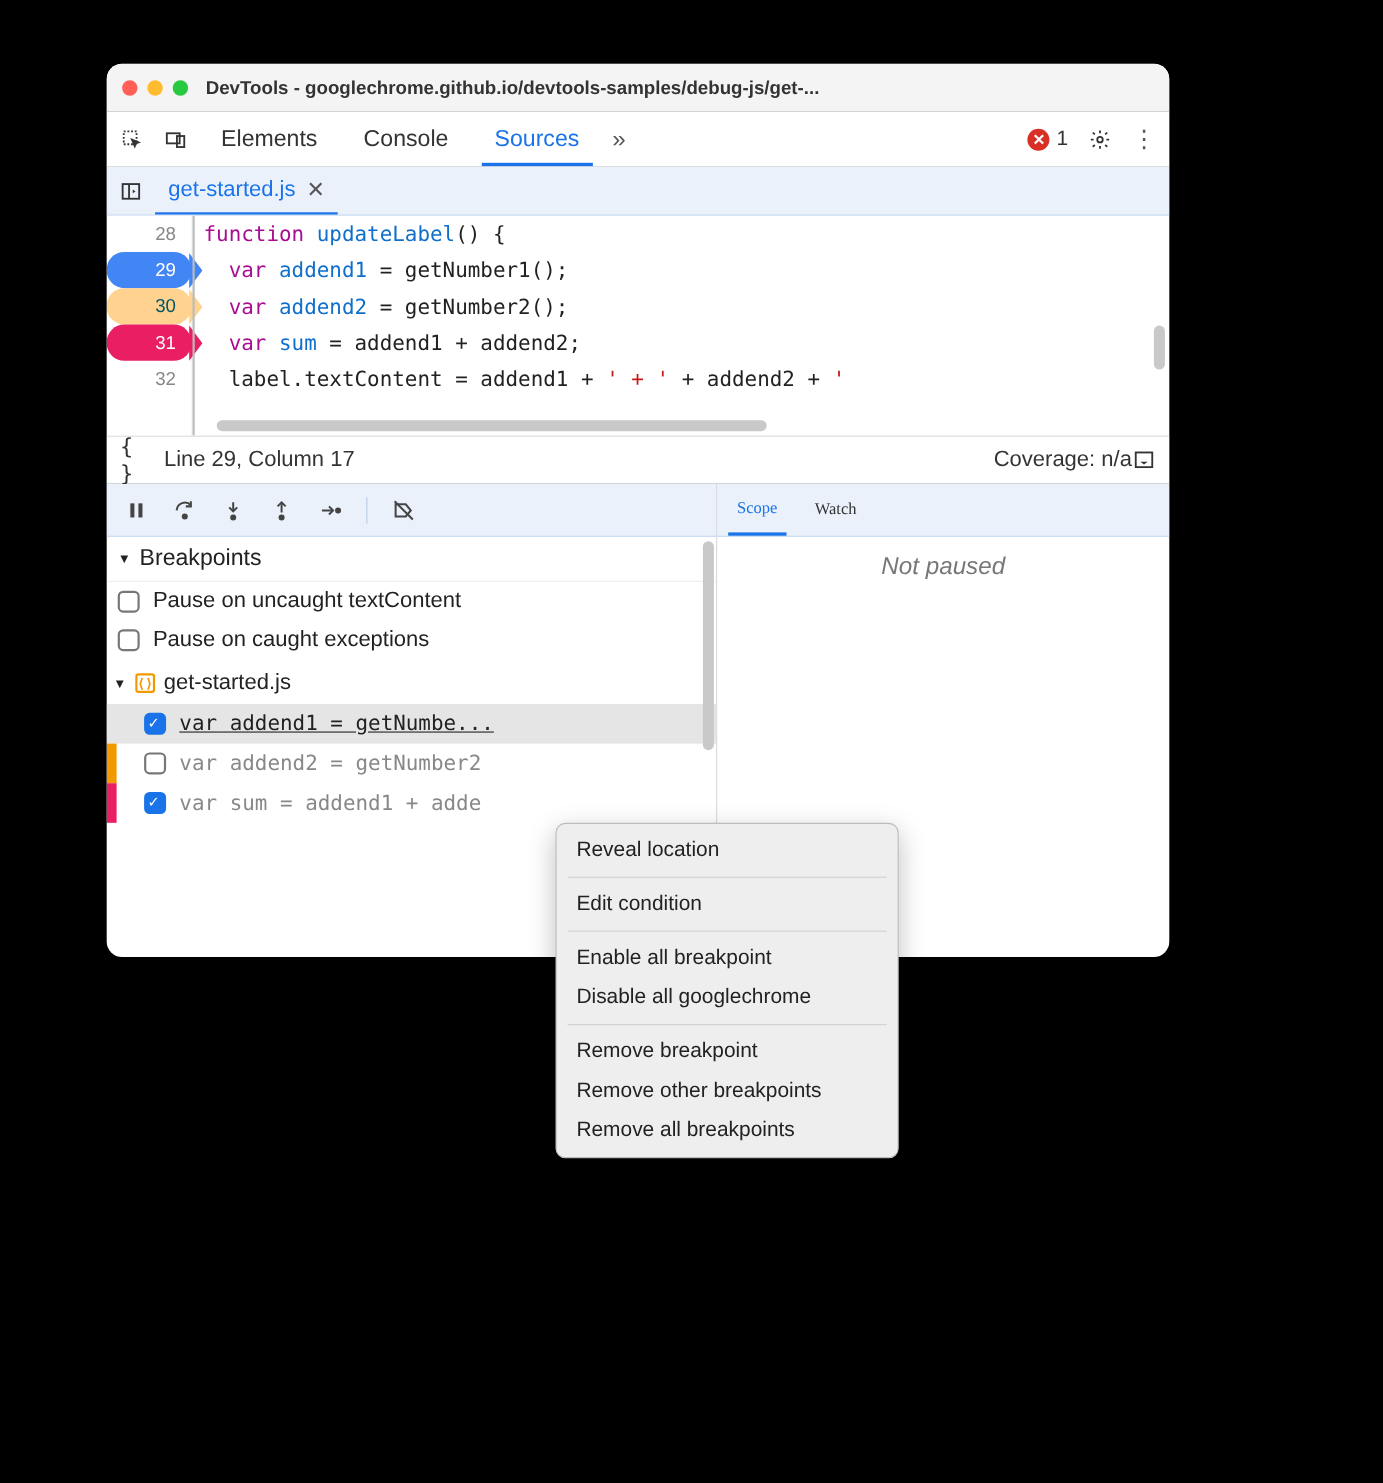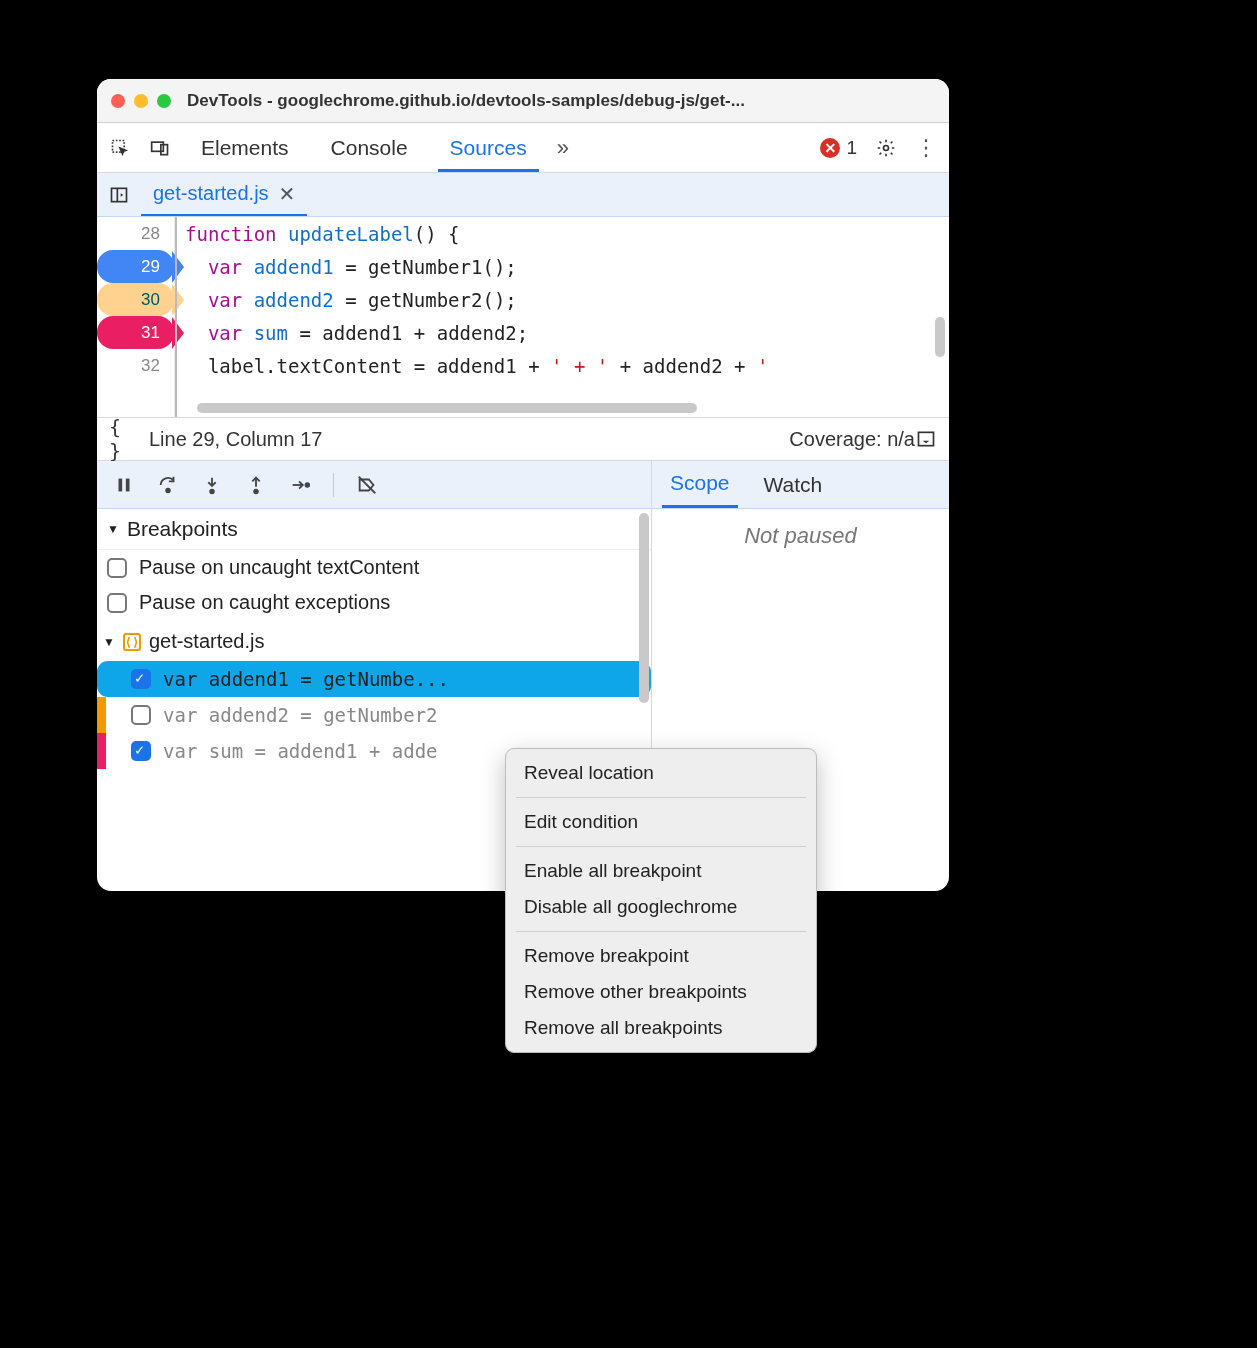--- a/index.html
+++ b/index.html
@@ -1,20 +1,20 @@
 <!DOCTYPE html>
 <html><head>
 <meta charset="utf-8">
 <style>
   * { box-sizing: border-box; margin: 0; padding: 0; }
   body { background: #000; width: 1257px; height: 1348px; font-family: -apple-system, BlinkMacSystemFont, "Segoe UI", Helvetica, Arial, sans-serif; position: relative; }
   .window {
     position: absolute;
-    left: 97px; top: 79px;
-    width: 852px; height: 812px;
+    left: 97px; top: 58px;
+    width: 966px; height: 812px;
     background: #fff;
     border-radius: 14px;
     overflow: hidden;
     box-shadow: 0 10px 40px rgba(0,0,0,0.5);
   }
   .titlebar {
     height: 44px;
     background: #f4f4f4;
     display: flex;
     align-items: center;
@@ -81,33 +81,33 @@
   .scroll-thumb-right { position: absolute; right: 4px; top: 100px; width: 10px; height: 40px; background: #c9c9c9; border-radius: 5px; }
   .status-bar { height: 44px; border-top: 1px solid #d5d9de; border-bottom: 1px solid #d5d9de; display: flex; align-items: center; padding: 0 12px; gap: 18px; font-size: 20px; color: #333; background:#fff;}
   .status-right { margin-left: auto; display: flex; align-items: center; }
   .bottom-panels { display: flex; height: 430px; }
   .left-panel { width: 555px; display: flex; flex-direction: column; border-right: 1px solid #d5d9de; position: relative; }
   .right-panel { flex: 1; display: flex; flex-direction: column; }
   .debug-toolbar { height: 48px; background: #eaf1fb; border-bottom: 1px solid #c3d9f2; display: flex; align-items: center; gap: 22px; padding: 0 16px; color: #444; }
   .debug-toolbar .sep { width: 1px; height: 24px; background: #b8cbe4; }
   .dt-icon { width: 22px; height: 22px; display: flex; align-items: center; justify-content: center; }
   .right-tabs { height: 48px; background: #eaf1fb; border-bottom: 1px solid #c3d9f2; display: flex; align-items: stretch; padding: 0 10px; gap: 18px; }
-  .right-tab { display: flex; align-items: center; font-size: 21px; color: #333; padding: 0 8px; }
+  .right-tab { display: flex; align-items: center; font-size: 15px; color: #333; padding: 0 8px; font-family: Liberation Serif, serif; }
   .right-tab.active { color: #1a73e8; border-bottom: 3px solid #1a73e8; }
   .not-paused { text-align: center; color: #777; font-size: 22px; font-style: italic; padding-top: 14px; }
   .section-header { display: flex; align-items: center; gap: 8px; padding: 8px 10px; font-size: 21px; color: #222; border-bottom: 1px solid #eee; }
   .tri { font-size: 12px; }
   .bp-option { display: flex; align-items: center; gap: 12px; padding: 6px 10px 6px 10px; font-size: 20px; color: #222; }
   .cbx { width: 20px; height: 20px; border: 2px solid #777; border-radius: 5px; display: inline-block; }
   .cbx.checked { background: #1a73e8; border-color: #1a73e8; position: relative; }
   .cbx.checked::after { content: "✓"; color: #fff; font-size: 15px; position: absolute; left: 2px; top: -2px; }
   .bp-file { display: flex; align-items: center; gap: 8px; padding: 10px 10px 8px 6px; font-size: 20px; color: #222; }
   .file-icon { width: 18px; height: 18px; border: 2px solid #f29900; border-radius: 3px; color: #f29900; display: flex; align-items: center; justify-content: center; font-size: 12px; font-weight: 700; font-family: monospace; }
   .bp-entry { display: flex; align-items: center; gap: 12px; padding: 7px 10px 7px 34px; font-size: 19px; font-family: Menlo, Consolas, monospace; position: relative; }
-  .bp-entry.active { background: #0ea5e9; color: #222; border-radius: 11px; }
+  .bp-entry.active { background: #e5e5e5; text-decoration: underline; color: #222; }
   .bp-entry.inactive { color: #888; }
   .bp-entry .marker { position: absolute; left: 0; top: 0; bottom: 0; width: 9px; }
   .marker.m-orange { background: #f29900; }
   .marker.m-pink { background: #e91e63; }
   .left-scroll-thumb { position: absolute; right: 2px; top: 52px; width: 10px; height: 190px; background: #c9c9c9; border-radius: 5px; }
   .context-menu {
     position: absolute;
     left: 505px; top: 748px;
     width: 312px;
     background: #eeeeee;

